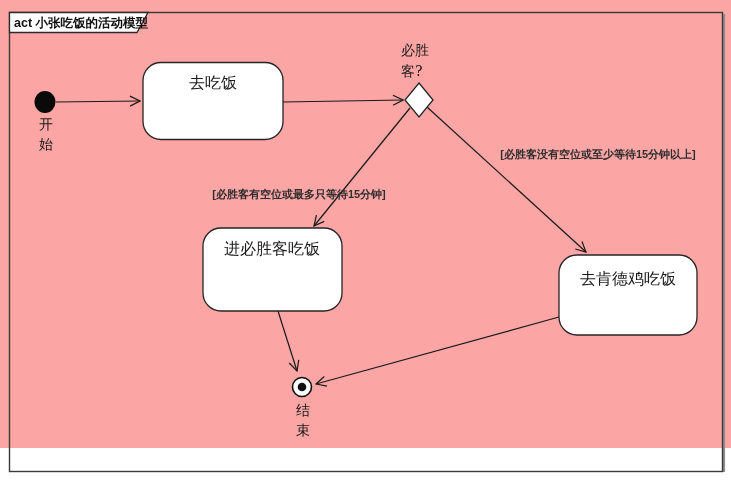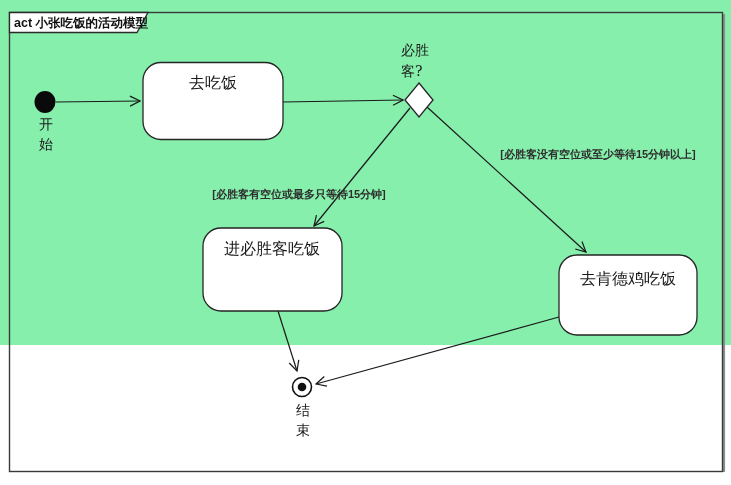--- a/index.html
+++ b/index.html
@@ -7,22 +7,22 @@
     padding: 0;
     background: #ffffff;
     width: 731px;
     height: 485px;
     overflow: hidden;
     font-family: "Liberation Sans", sans-serif;
   }
   .stage {
     position: relative;
     width: 731px;
-    height: 345px;
-    background: #86efac;
+    height: 448px;
+    background: #fca5a5;
   }
   svg { position: absolute; top: 0; left: 0; }
 
   .edge {
     stroke: #1a1a1a;
     stroke-width: 1.2;
     fill: none;
   }
   .node-shape {
     fill: #ffffff;

